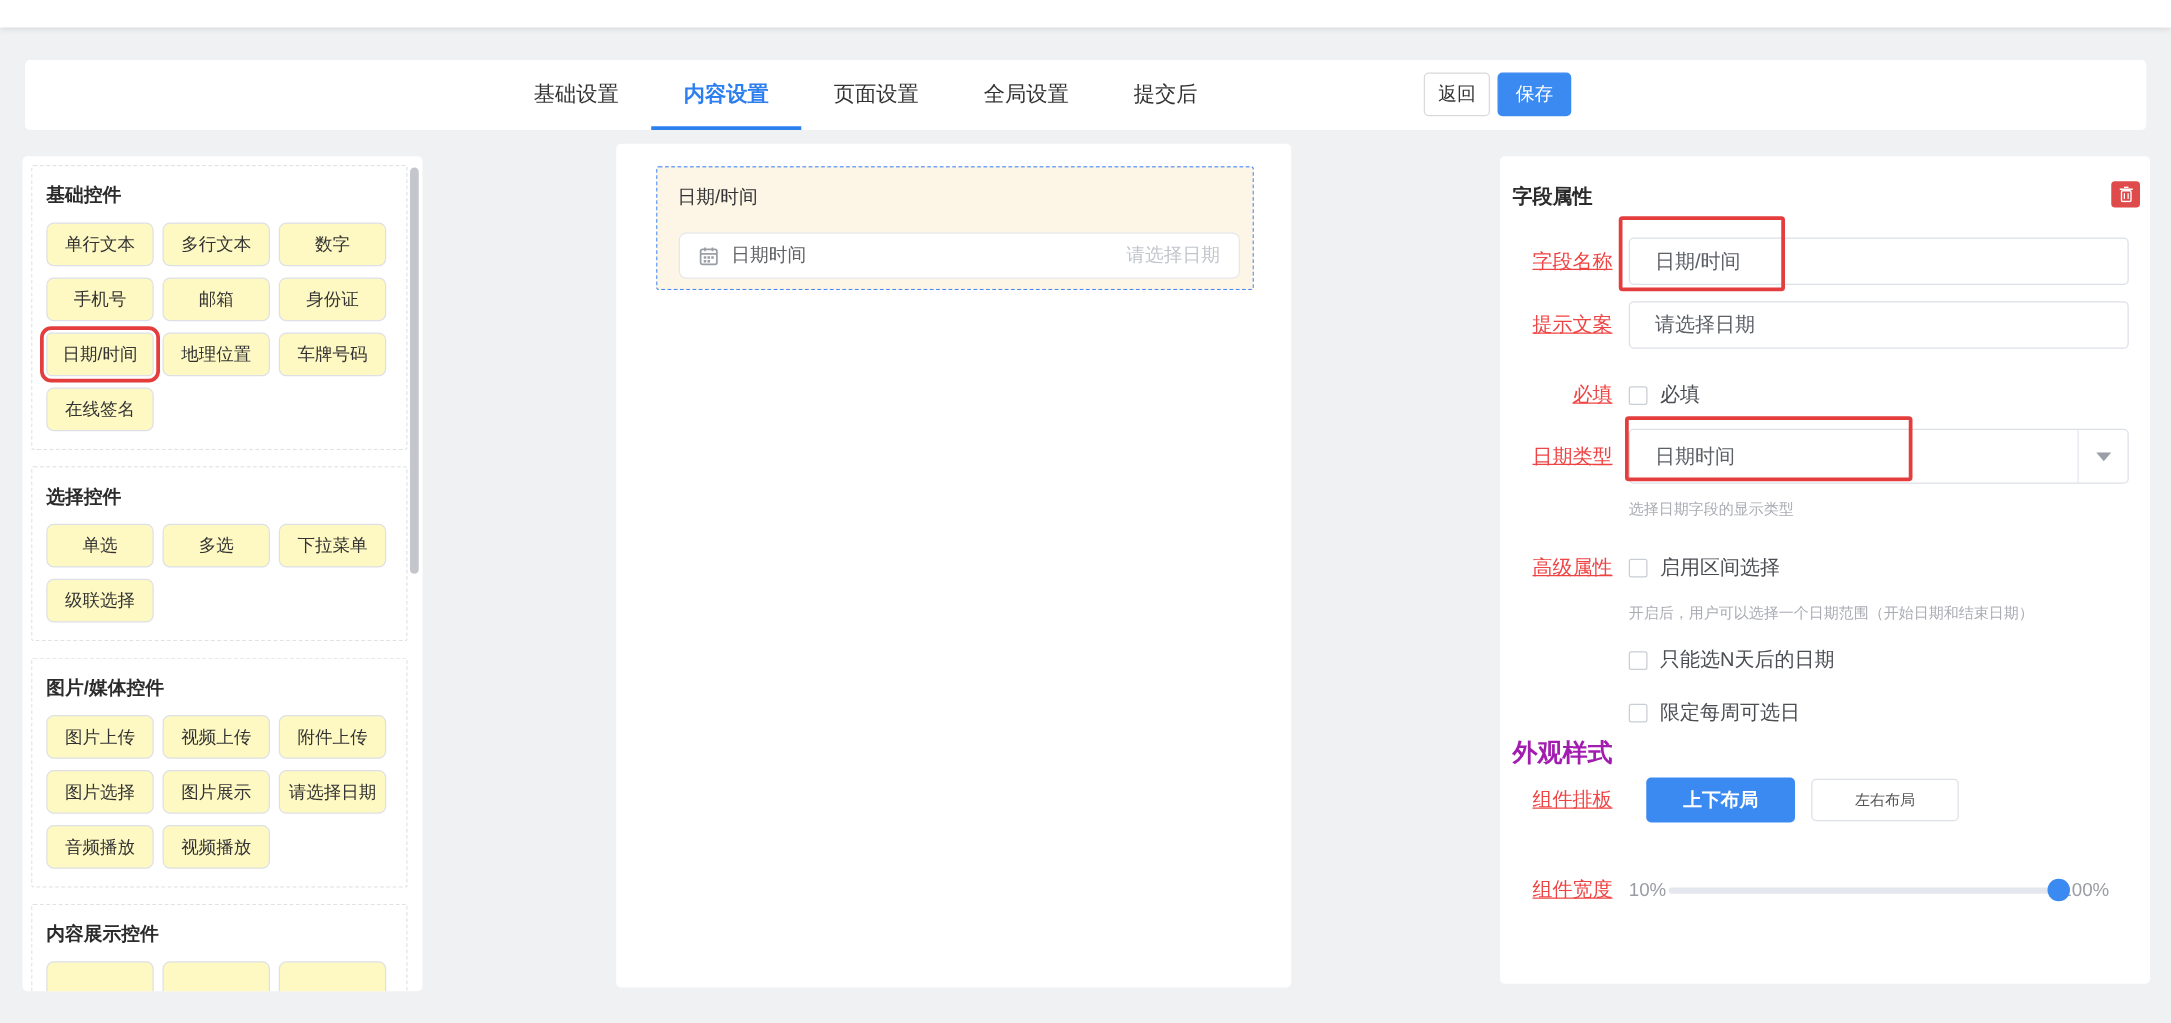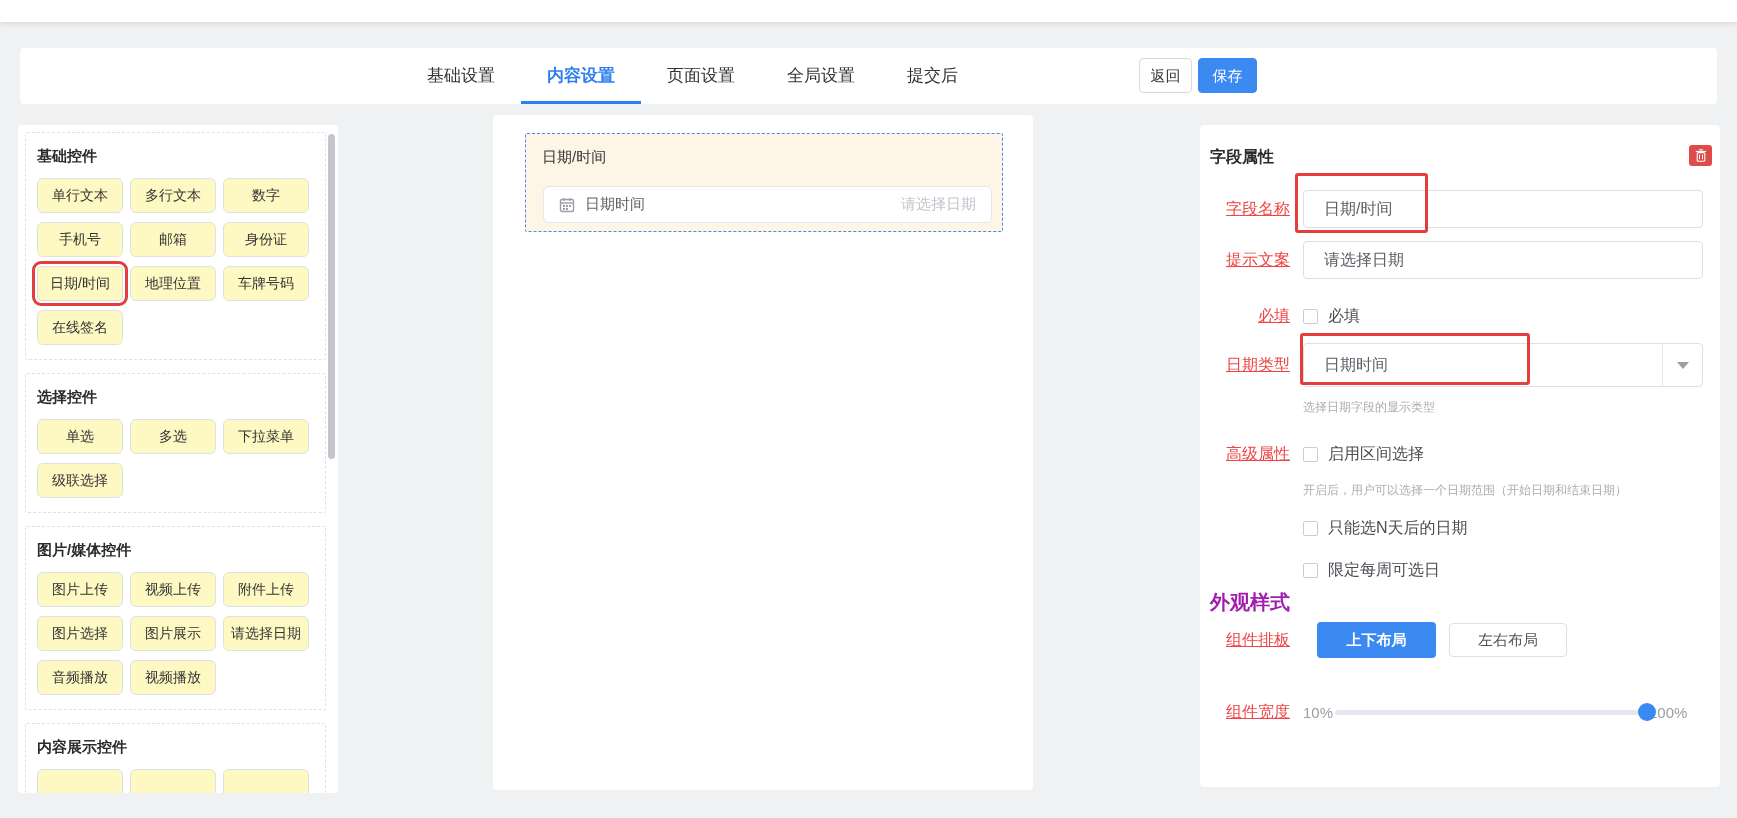--- a/index.html
+++ b/index.html
@@ -80,21 +80,21 @@
   .cb-label { font-size:16px; color:#4a4d52; }
   .adv-help { margin-top:14px; }
   .adv-cb2 { margin-top:17px; }
   .adv-cb3 { margin-top:21px; }
   .appearance-header { margin:8px 0 0 10px; font-size:20px; font-weight:bold; color:#a21caf; }
   .row-layout { margin-top:6px; }
   .layout-btns { margin-left:27px; display:flex; gap:13px; align-items:center; }
   .layout-btn-active { width:119px; height:36px; background:#3a8af2; border-radius:4px; color:#fff;
                        font-size:15px; font-weight:bold; display:flex; align-items:center; justify-content:center; cursor:pointer; }
   .layout-btn { width:118px; height:34px; background:#fff; border:1px solid #dcdfe6; border-radius:4px;
-                color:#555; font-size:15px; display:flex; align-items:center; justify-content:center; cursor:pointer; }
+                color:#555; font-size:12px; display:flex; align-items:center; justify-content:center; cursor:pointer; }
   .row-width { margin-top:44px; }
   .slider-wrap { margin-left:13px; display:flex; align-items:center; }
   .slider-min,.slider-max { font-size:15px; color:#9a9da3; }
   .slider-track { position:relative; width:312px; height:5px; background:#e4e7ed; border-radius:3px; margin:0 2px; }
   .slider-handle { position:absolute; right:-9px; top:-7px; width:18px; height:18px; border-radius:50%;
                    background:#3a8af2; cursor:pointer; }
 
   .annotation { position:absolute; border:3px solid #e43d3d; border-radius:3px; pointer-events:none; }
   .ann-name { left:95px; top:48px; width:133px; height:60px; }
   .ann-type { left:100px; top:208px; width:230px; height:52px; }

